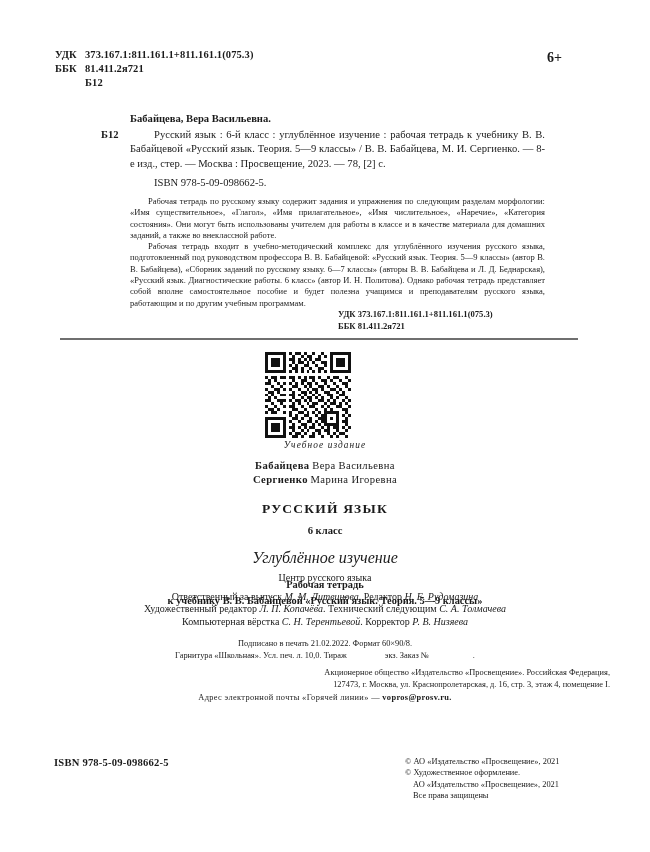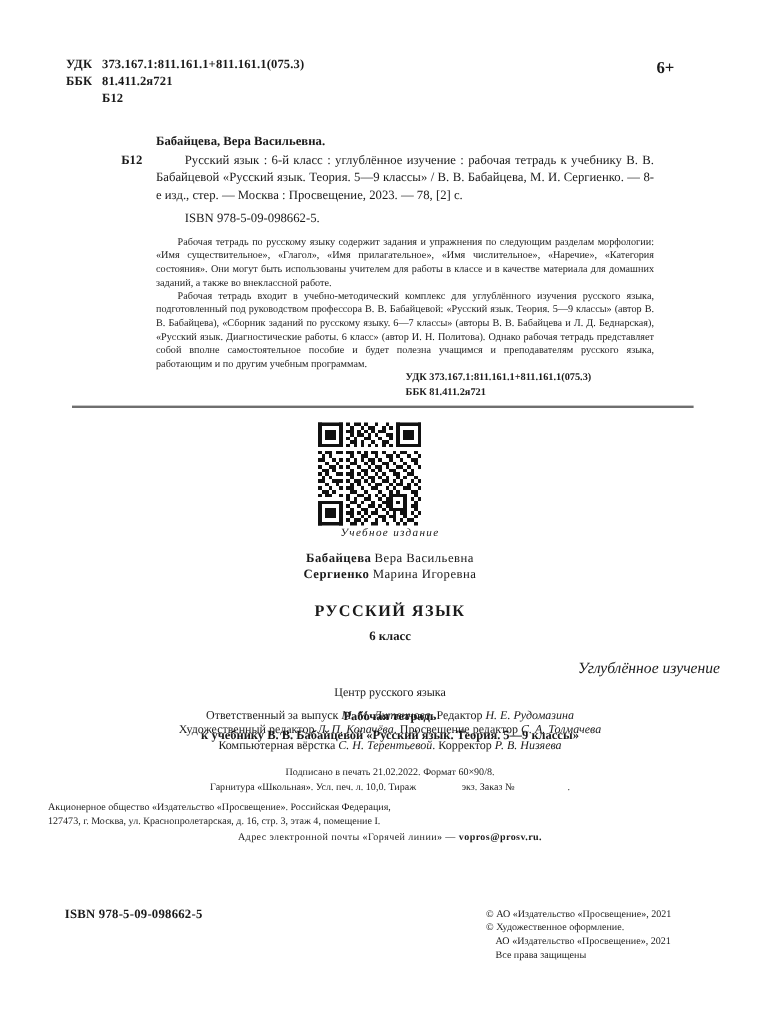--- a/index.html
+++ b/index.html
@@ -148,23 +148,22 @@
     letter-spacing: 1.2px;
     margin-bottom: 8px;
   }
   .ed-grade {
     font-size: 10.6px;
     font-weight: bold;
     margin-bottom: 13px;
   }
   .ed-depth {
     font-style: italic;
-    font-size: 13px;
-    margin-bottom: 26px;
-    text-align: right;
+    font-size: 16px;
+    margin-bottom: 11px;
   }
   .ed-kind2 {
     font-size: 10.4px;
     font-weight: bold;
     line-height: 14px;
     margin-bottom: 2px;
   }
   .ed-sub {
     font-size: 10.4px;
     font-weight: bold;
@@ -198,21 +197,21 @@
   }
   .printdata .gap-a { display: inline-block; width: 38px; }
   .printdata .gap-b { display: inline-block; width: 44px; }
 
   
   .publisher {
     position: absolute;
     left: 40px;
     top: 667px;
     width: 570px;
-    text-align: left;
+    text-align: right;
     font-size: 8.4px;
     line-height: 12.2px;
   }
 
   
   .hotline {
     position: absolute;
     left: 40px;
     top: 693px;
     width: 570px;
@@ -554,21 +553,21 @@
     <div class="center-name">Центр русского языка</div>
     <div>
       <span>Ответственный за выпуск</span>
       <i>М. М. Литвинова</i>.
       <span>Редактор</span>
       <i>Н. Е. Рудомазина</i>
     </div>
     <div>
       <span>Художественный редактор</span>
       <i>Л. П. Копачёва</i>.
-      <span>Просвещение редактор</span>
+      <span>Технический следующим</span>
       <i>С. А. Толмачева</i>
     </div>
     <div>
       <span>Компьютерная вёрстка</span>
       <i>С. Н. Терентьевой</i>.
       <span>Корректор</span>
       <i>Р. В. Низяева</i>
     </div>
   </div>
 

